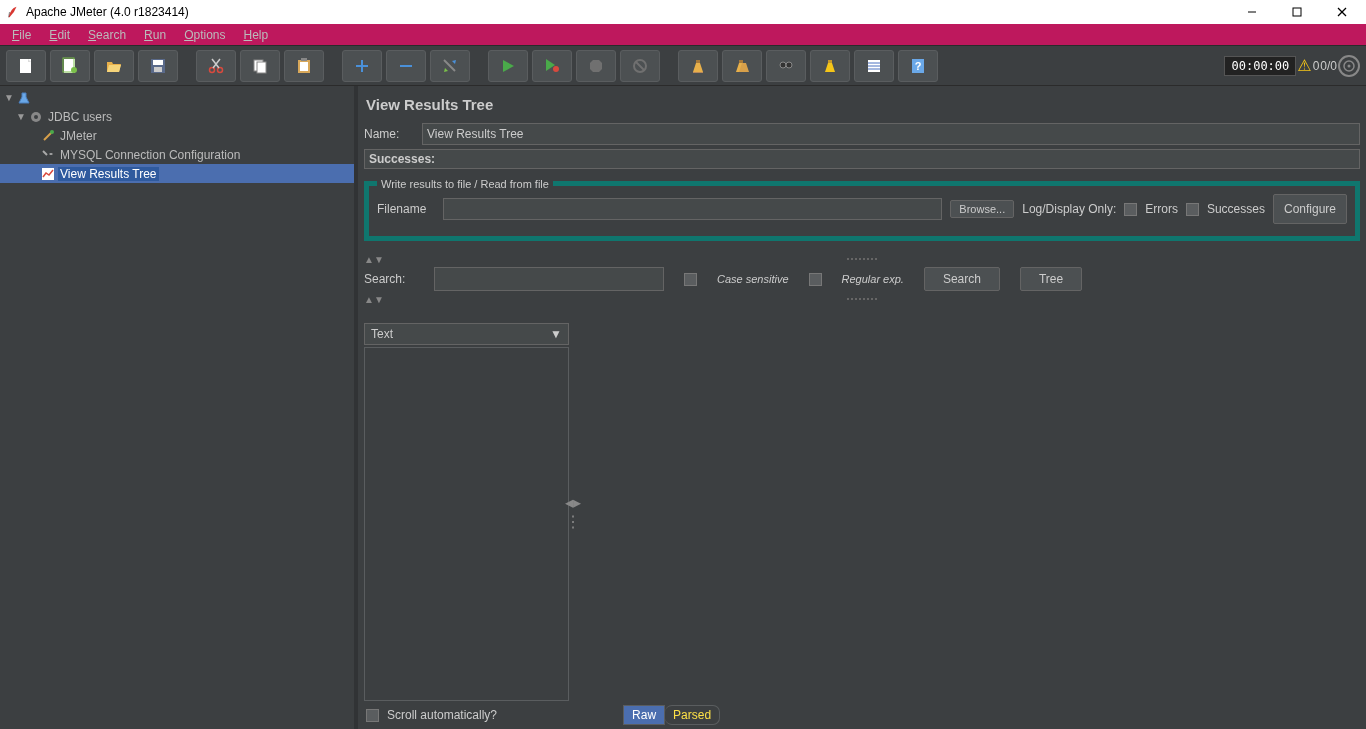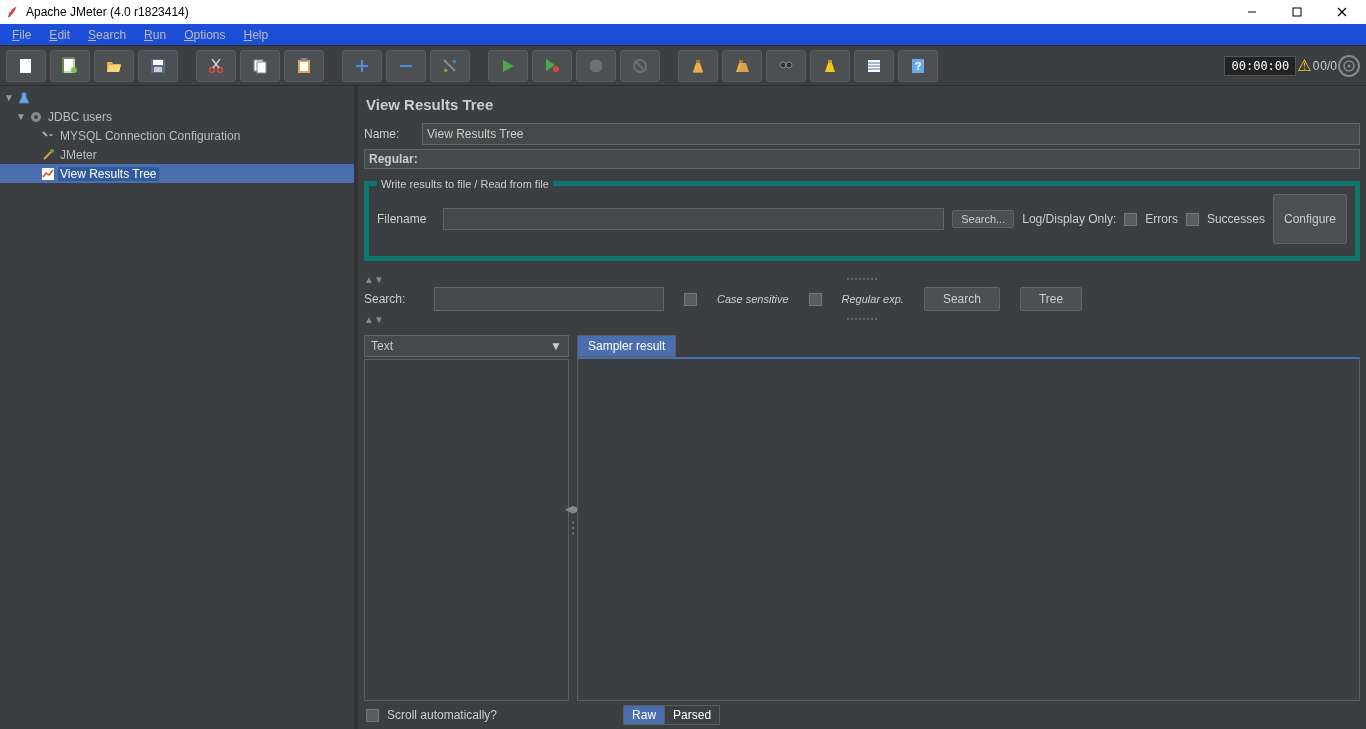--- a/index.html
+++ b/index.html
@@ -3,21 +3,21 @@
 <meta charset="utf-8">
 <style>
 * { box-sizing: border-box; margin: 0; padding: 0; font-family: "Segoe UI", Tahoma, sans-serif; }
 html, body { width: 1366px; height: 729px; overflow: hidden; background: #fff; }
 .window { width: 1366px; height: 729px; display: flex; flex-direction: column; background: #3c3f41; color: #bbbbbb; }
 .titlebar { height: 24px; background: #ffffff; display: flex; align-items: center; justify-content: space-between; padding: 0 2px; color: #000; font-size: 12px; }
 .titlebar-left { display: flex; align-items: center; gap: 6px; padding-left: 4px; }
 .titlebar-right { display: flex; align-items: center; }
 .win-btn { width: 45px; height: 24px; display: flex; align-items: center; justify-content: center; font-size: 14px; }
 .feather { width: 14px; height: 14px; display: inline-block; }
-.menubar { height: 22px; background: #1d4ed8; display: flex; align-items: center; padding: 0 4px; gap: 2px; border-bottom: 1px solid #2b2b2b; }
+.menubar { height: 22px; background: #be185d; display: flex; align-items: center; padding: 0 4px; gap: 2px; border-bottom: 1px solid #2b2b2b; }
 .menu-item { padding: 2px 8px; font-size: 12px; color: #bbbbbb; }
 .menu-item u { text-decoration: underline; }
 .toolbar { height: 40px; background: #3c3f41; display: flex; align-items: center; padding: 4px 6px; gap: 4px; border-bottom: 1px solid #2b2b2b; }
 .tbtn { width: 40px; height: 32px; background: #4c5052; border: 1px solid #5a5d5f; border-radius: 3px; display: flex; align-items: center; justify-content: center; }
 .tsep { width: 10px; }
 .toolbar-right { margin-left: auto; display: flex; align-items: center; gap: 1px; }
 .timer-box { background: #222; border: 1px solid #555; color: #fff; font-size: 12px; padding: 2px 6px; font-family: monospace; }
 .status-text { font-size: 12px; color: #ccc; }
 .warn-tri { color: #f5c518; font-size: 16px; }
 .gear-circle { width: 22px; height: 22px; border-radius: 50%; border: 2px solid #888; display:flex; align-items:center; justify-content:center; }
@@ -34,44 +34,44 @@
 .right-panel { flex: 1; display: flex; flex-direction: column; background: #3c3f41; padding: 4px 6px 4px 6px; min-width: 0; }
 .panel-title { font-size: 15px; font-weight: bold; color: #ccc; padding: 6px 2px 10px 2px; }
 .form-row { display: flex; align-items: center; gap: 8px; margin-bottom: 4px; }
 .form-label { font-size: 12px; font-weight: normal; color: #ccc; min-width: 50px; }
 .form-label-sm { font-size: 12px; color: #ccc; font-style: italic; }
 .text-input { flex: 1; background: #45494a; border: 1px solid #646464; height: 22px; color: #ccc; padding: 0 4px; font-size: 12px; }
 .comments-label { font-size: 12px; font-weight: bold; color: #ccc; background: #45494a; border: 1px solid #646464; height: 20px; display:flex; align-items:center; padding:0 4px; }
 
 .fieldset { border: 5px solid #0f766e; padding: 8px 8px 8px 8px; margin: 12px 0; position: relative; }
 .fieldset-legend { position: absolute; top: -8px; left: 8px; background: #3c3f41; padding: 0 4px; font-size: 11px; color: #ccc; }
-.btn { background: #4c5052; border: 1px solid #646464; color: #ccc; font-size: 12px; padding: 17px 10px; border-radius: 2px; }
+.btn { background: #4c5052; border: 1px solid #646464; color: #ccc; font-size: 12px; padding: 7px 10px; border-radius: 2px; }
 .btn-sm { font-size: 11px; padding: 2px 8px; }
 .checkbox { width: 13px; height: 13px; background: #5a5d5f; border: 1px solid #777; display:inline-block; }
 
 .split-arrows { display:flex; justify-content:space-between; align-items:center; height:12px; font-size:10px; color:#888; position:relative; }
 .split-arrows::after { content:''; position:absolute; left:50%; transform:translateX(-50%); width:30px; border-top:2px dotted #666; }
 
 .search-row { display:flex; align-items:center; gap:20px; margin: 2px 0; }
 .search-input { width: 230px; background:#45494a; border:1px solid #646464; height:24px; color:#ccc; padding:0 4px; font-size:12px; }
 
-.results-area { flex:1; display:flex; min-height:0; margin-top:10px; }
+.results-area { flex:1; display:flex; min-height:0; margin-top:18px; }
 .left-col { width: 205px; display:flex; flex-direction:column; }
 .dropdown { background:#45494a; border:1px solid #646464; height:22px; display:flex; align-items:center; justify-content:space-between; padding:0 6px; font-size:12px; color:#ccc; }
 .tree-results { flex:1; background:#3c3f41; border:1px solid #5a5d5f; margin-top:2px; }
 .vsplit { width:8px; display:flex; align-items:center; justify-content:center; color:#888; }
 .detail-col { flex:1; display:flex; flex-direction:column; }
 .tab-header { display:flex; height:22px; }
 .tab { background:#4b6eaf; border:1px solid #5a5d5f; padding:0 10px; display:flex; align-items:center; font-size:12px; color:#fff; }
 .detail-body { flex:1; background:#3c3f41; border:1px solid #5a5d5f; border-top:2px solid #4b6eaf; }
 
 .bottom-row { display:flex; align-items:center; gap:8px; padding: 4px 2px 0 2px; font-size:12px; }
 .raw-parsed { display:flex; margin-left: 118px; }
 .rp-tab { background:#4b6eaf; color:#fff; padding:2px 8px; font-size:12px; border:1px solid #5a5d5f; }
-.rp-tab.inactive { background:#3c3f41; color:#ffffff; border-left:none; }
+.rp-tab.inactive { background:#3c3f41; color:#fde047; border-left:none;border-radius:7px; }
 
 svg { display:block; }
 </style>
 </head>
 <body>
 
 <div class="window">
 
   <div class="titlebar">
     <div class="titlebar-left">
@@ -277,62 +277,62 @@
             <svg width="14" height="14">
               <circle cx="7" cy="7" r="5" fill="#888"></circle>
               <circle cx="7" cy="7" r="2" fill="#3c3f41"></circle>
             </svg>
           </span>
         <span class="tree-label">JDBC users</span>
       </div>
       <div class="tree-item" style="padding-left:40px">
         <span class="tree-icon">
             <svg width="14" height="14">
+              <line x1="3" y1="11" x2="11" y2="3" stroke="#d8a04a" stroke-width="2"></line>
+              <circle cx="11" cy="3" r="2" fill="#4aaa4a"></circle>
+            </svg>
+          </span>
+        <span class="tree-label">JMeter</span>
+      </div>
+      <div class="tree-item" style="padding-left:40px">
+        <span class="tree-icon">
+            <svg width="14" height="14">
               <path d="M3 11 L8 6 Q10 4 12 6 Q10 8 8 6 L3 11 Z" fill="#aaa"></path>
               <path d="M2 3 L6 7" stroke="#aaa" stroke-width="2"></path>
             </svg>
           </span>
         <span class="tree-label">MYSQL Connection Configuration</span>
-      </div>
-      <div class="tree-item" style="padding-left:40px">
-        <span class="tree-icon">
-            <svg width="14" height="14">
-              <line x1="3" y1="11" x2="11" y2="3" stroke="#d8a04a" stroke-width="2"></line>
-              <circle cx="11" cy="3" r="2" fill="#4aaa4a"></circle>
-            </svg>
-          </span>
-        <span class="tree-label">JMeter</span>
       </div>
       <div class="tree-item selected" style="padding-left:40px">
         <span class="tree-icon">
             <svg width="14" height="14">
               <rect x="1" y="1" width="12" height="12" fill="#fff"></rect>
               <polyline points="2,10 5,6 8,8 12,3" fill="none" stroke="#d84a3e" stroke-width="1.5"></polyline>
             </svg>
           </span>
         <span class="tree-label">View Results Tree</span>
       </div>
     </div>
 
     <div class="right-panel">
       <div class="panel-title">View Results Tree</div>
 
       <div class="form-row">
         <span class="form-label">Name:</span>
         <input class="text-input" value="View Results Tree" style="">
       </div>
 
-      <div class="comments-label">Regular:</div>
+      <div class="comments-label">Successes:</div>
 
       <div class="fieldset">
         <div class="fieldset-legend">Write results to file / Read from file</div>
         <div class="form-row">
           <span class="form-label" style="min-width:58px">Filename</span>
           <input class="text-input" style="flex: 1 1 0%;">
-          <button class="btn btn-sm">Search...</button>
+          <button class="btn btn-sm">Browse...</button>
           <span class="form-label" style="min-width:auto">Log/Display Only:</span>
           <span class="checkbox"></span>
           <span class="form-label" style="min-width:auto;font-weight:normal">Errors</span>
           <span class="checkbox"></span>
           <span class="form-label" style="min-width:auto;font-weight:normal">Successes</span>
           <button class="btn">Configure</button>
         </div>
       </div>
 
       <div class="split-arrows">
@@ -360,26 +360,20 @@
         <div class="left-col">
           <div class="dropdown">
             <span>Text</span>
             <span>▼</span>
           </div>
           <div class="tree-results"></div>
         </div>
         <div class="vsplit">
             <span>◂▸<br>⋮</span>
           </div>
-        <div class="detail-col">
-          <div class="tab-header">
-            <div class="tab">Sampler result</div>
-          </div>
-          <div class="detail-body"></div>
-        </div>
       </div>
 
       <div class="bottom-row">
         <span class="checkbox"></span>
         <span class="form-label" style="font-weight:normal">Scroll automatically?</span>
         <div class="raw-parsed">
           <div class="rp-tab">Raw</div>
           <div class="rp-tab inactive">Parsed</div>
         </div>
       </div>

